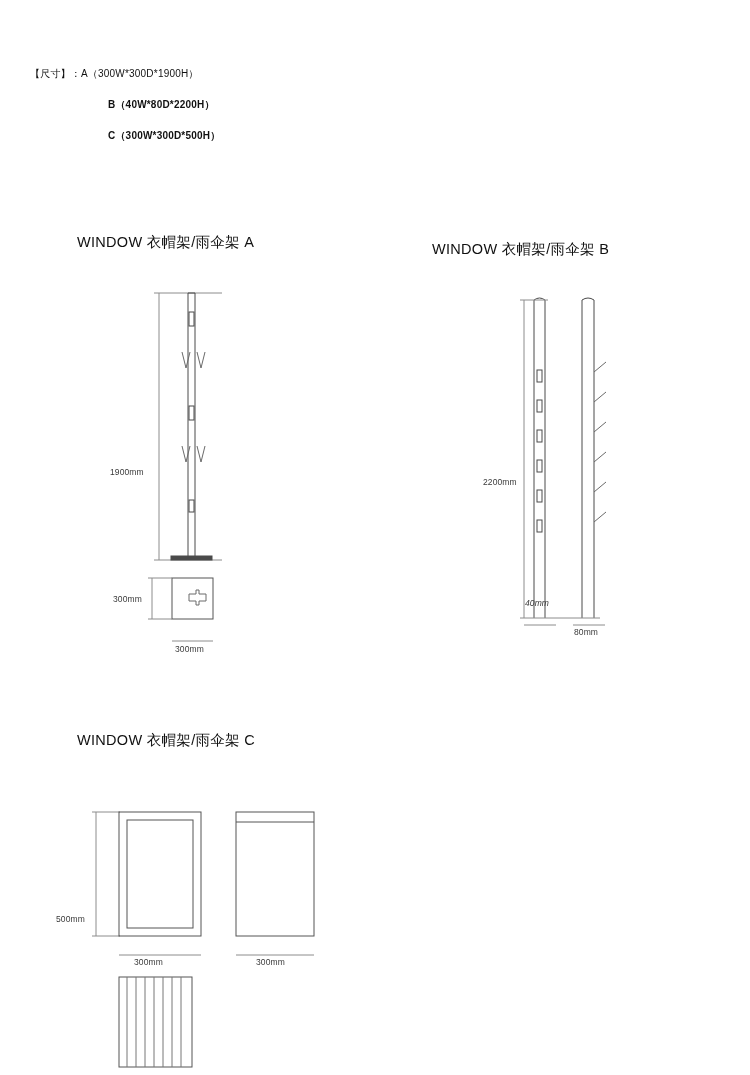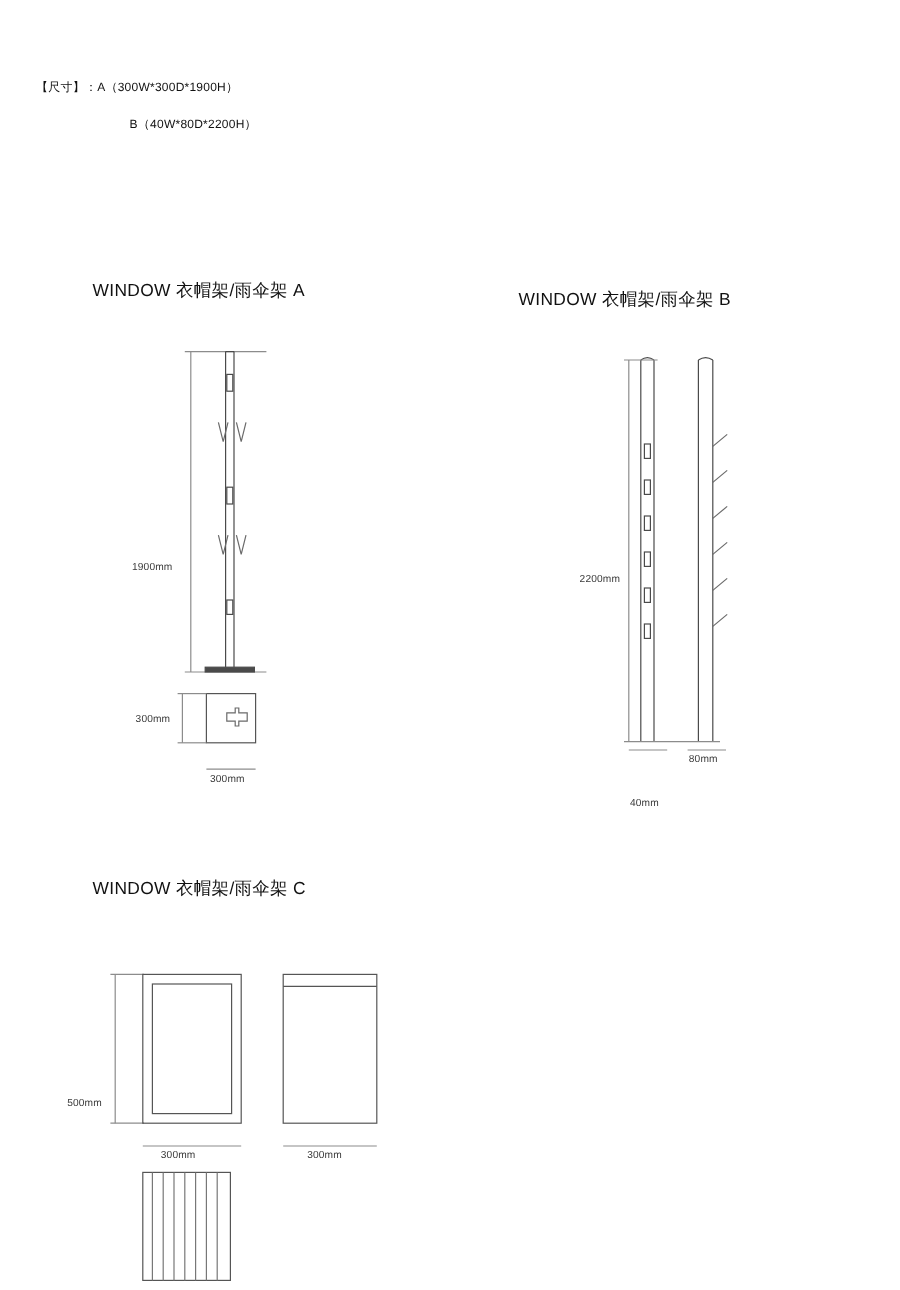--- a/index.html
+++ b/index.html
@@ -20,21 +20,21 @@
   .spec-block {
     position: absolute;
     left: 30px;
     top: 58px;
     font-size: 10px;
     line-height: 31px;
     letter-spacing: 0.2px;
     color: #111;
   }
   .spec-line { white-space: pre; }
-  .spec-indent { padding-left: 78px; }
+  .spec-indent { padding-left: 78px; font-weight: bold; }
 
   
   .sec-title {
     position: absolute;
     font-size: 14.5px;
     color: #111;
     letter-spacing: 0.3px;
     white-space: nowrap;
   }
   #title-a { left: 77px;  top: 233px; }
@@ -58,20 +58,21 @@
   #drawing-b { left: 0; top: 0; }
   
   #drawing-c { left: 0; top: 0; }
 </style>
 </head>
 <body>
 
 <div class="spec-block">
   <div class="spec-line">【尺寸】：A（300W*300D*1900H）</div>
   <div class="spec-line spec-indent">B（40W*80D*2200H）</div>
+  <div class="spec-line spec-indent">C（300W*300D*500H）</div>
 </div>
 
 <div class="sec-title" id="title-a">WINDOW 衣帽架/雨伞架 A</div>
 <div class="sec-title" id="title-b">WINDOW 衣帽架/雨伞架 B</div>
 <div class="sec-title" id="title-c">WINDOW 衣帽架/雨伞架 C</div>
 
 <svg id="drawing-a" width="750" height="1075">
 
   <line x1="159" y1="293" x2="159" y2="560" stroke="#8c8c8c" stroke-width="1"></line>
   <line x1="154" y1="293" x2="222" y2="293" stroke="#8c8c8c" stroke-width="1"></line>
@@ -134,21 +135,21 @@
 
   <line x1="524" y1="300" x2="524" y2="618" stroke="#8c8c8c" stroke-width="1"></line>
   <line x1="520" y1="300" x2="548" y2="300" stroke="#8c8c8c" stroke-width="1"></line>
   <line x1="520" y1="618" x2="600" y2="618" stroke="#8c8c8c" stroke-width="1"></line>
 
   <line x1="524" y1="625" x2="556" y2="625" stroke="#8c8c8c" stroke-width="1"></line>
   <line x1="573" y1="625" x2="605" y2="625" stroke="#8c8c8c" stroke-width="1"></line>
 </svg>
 
 <div class="dim-label" style="left:483px; top:448px;margin-top:29px;">2200mm</div>
-<div class="dim-label" style="left:525px; top:664px;">40mm</div>
+<div class="dim-label" style="left:525px; top:598px;font-style:italic;">40mm</div>
 <div class="dim-label" style="left:574px; top:627px;">80mm</div>
 
 <svg id="drawing-c" width="750" height="1075">
 
   <line x1="96" y1="812" x2="96" y2="936" stroke="#8c8c8c" stroke-width="1"></line>
   <line x1="92" y1="812" x2="120" y2="812" stroke="#8c8c8c" stroke-width="1"></line>
   <line x1="92" y1="936" x2="120" y2="936" stroke="#8c8c8c" stroke-width="1"></line>
 
   <rect x="119" y="812" width="82" height="124" fill="none" stroke="#555" stroke-width="1"></rect>
   <rect x="127" y="820" width="66" height="108" fill="none" stroke="#555" stroke-width="1"></rect>

